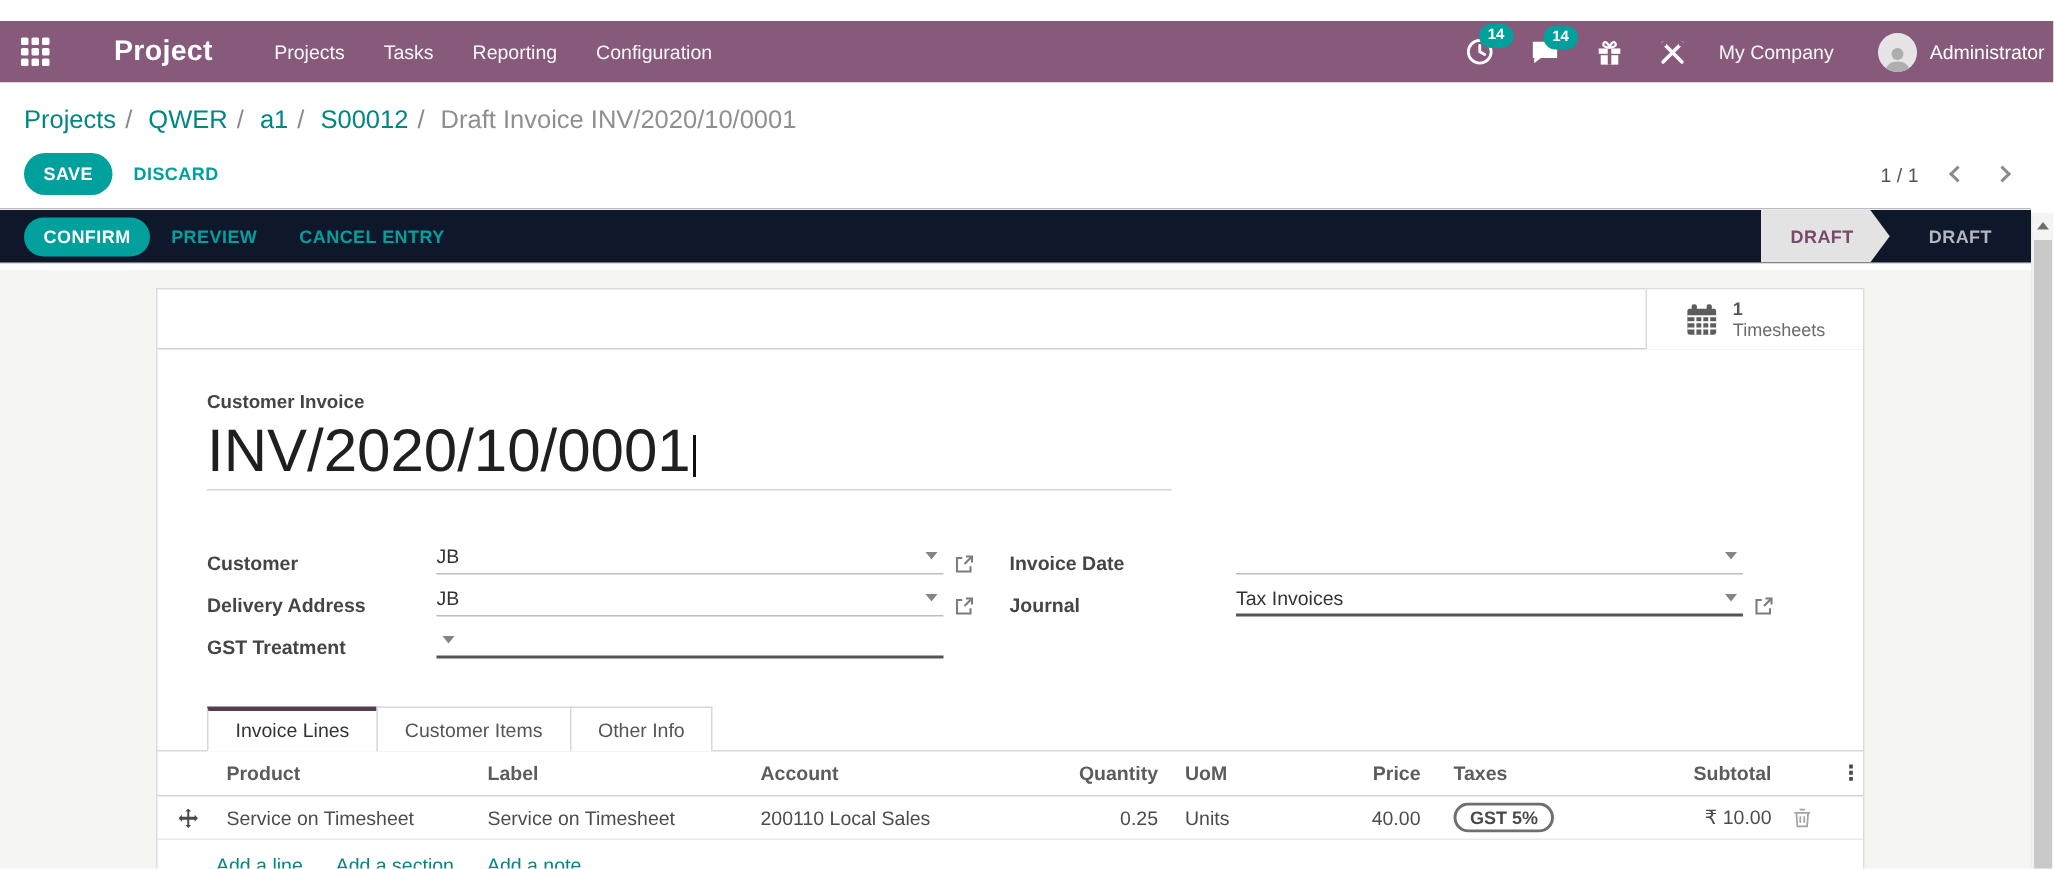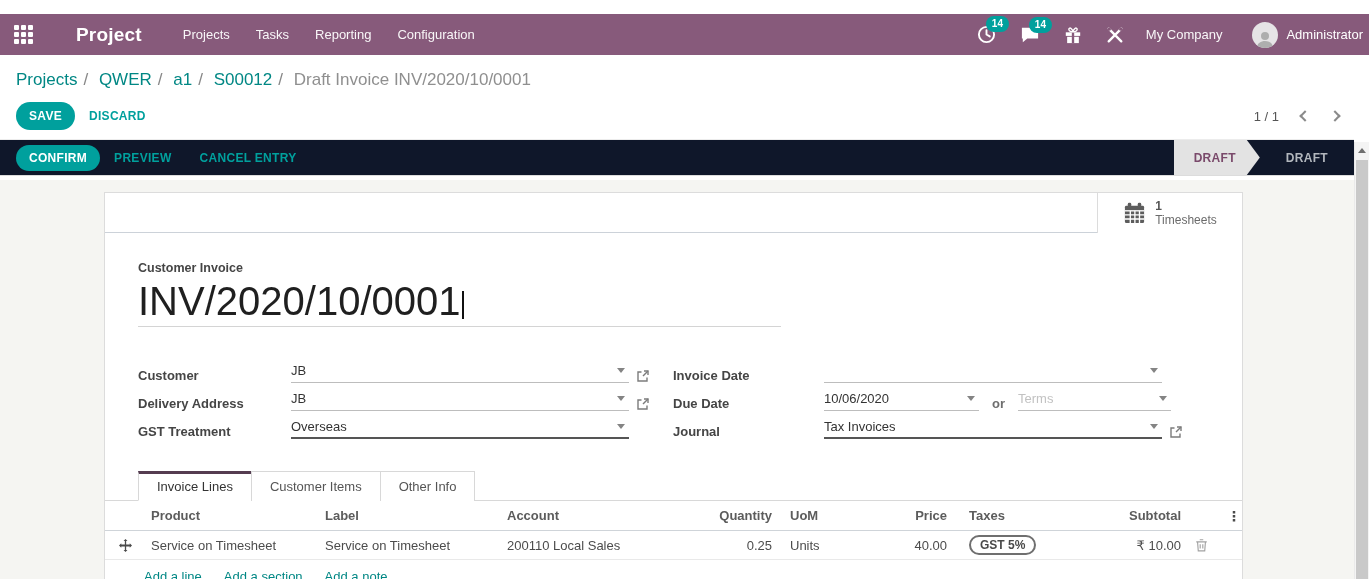--- a/index.html
+++ b/index.html
@@ -267,43 +267,30 @@
                 <svg width="14" height="14" viewBox="0 0 14 14">
                     <path d="M5.5 3H2v9h9V8.5" fill="none" stroke="#7c7c7c" stroke-width="1.4"></path>
                     <path d="M8 2h4v4" fill="none" stroke="#7c7c7c" stroke-width="1.4"></path>
                     <path d="M12 2L7 7" stroke="#7c7c7c" stroke-width="1.4"></path>
                   </svg>
               </span>
             </div>
             <div class="frow">
               <label>GST Treatment</label>
               <div class="field w-main focused">
-                <span class="fval">Overseas</span>
                 <span class="dd-caret"></span>
               </div>
             </div>
           </div>
 
           <div class="fcol-right">
             <div class="frow">
               <label>Invoice Date</label>
               <div class="field w-main">
                 <span class="fval"></span>
-                <span class="dd-caret"></span>
-              </div>
-            </div>
-            <div class="frow">
-              <label>Due Date</label>
-              <div class="field w-date1">
-                <span class="fval">10/06/2020</span>
-                <span class="dd-caret"></span>
-              </div>
-              <span class="or-label">or</span>
-              <div class="field w-date2">
-                <span class="fval placeholder">Terms</span>
                 <span class="dd-caret"></span>
               </div>
             </div>
             <div class="frow">
               <label>Journal</label>
               <div class="field w-main focused">
                 <span class="fval">Tax Invoices</span>
                 <span class="dd-caret"></span>
               </div>
               <span class="ext">

